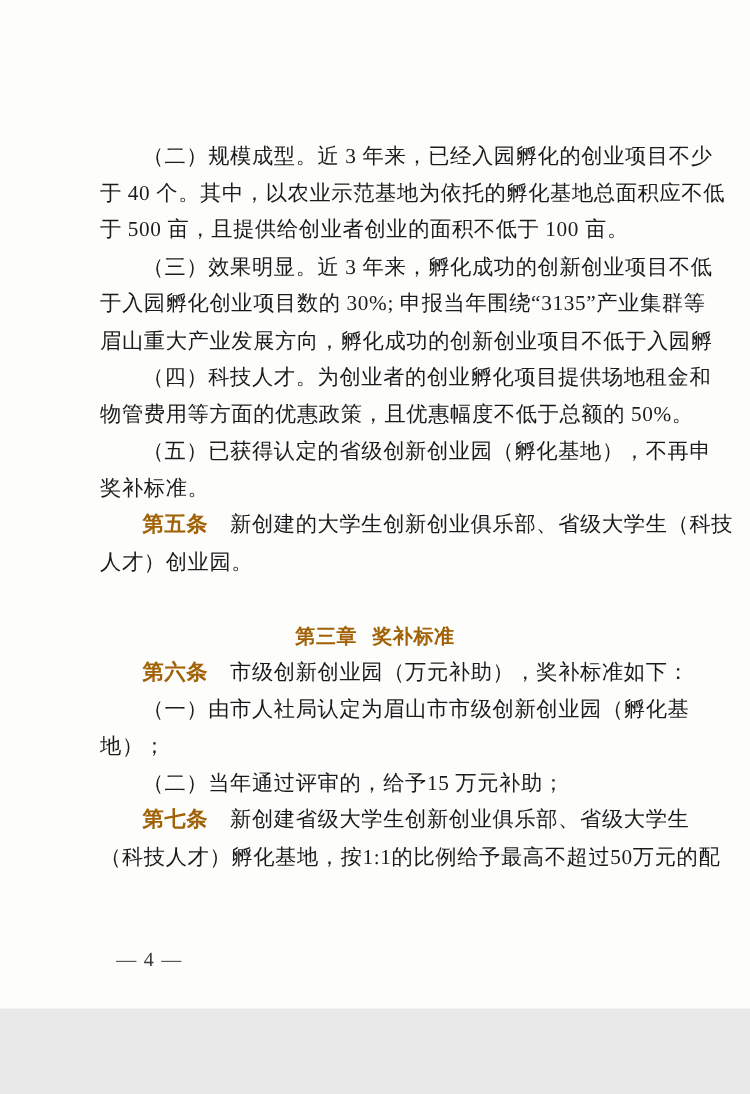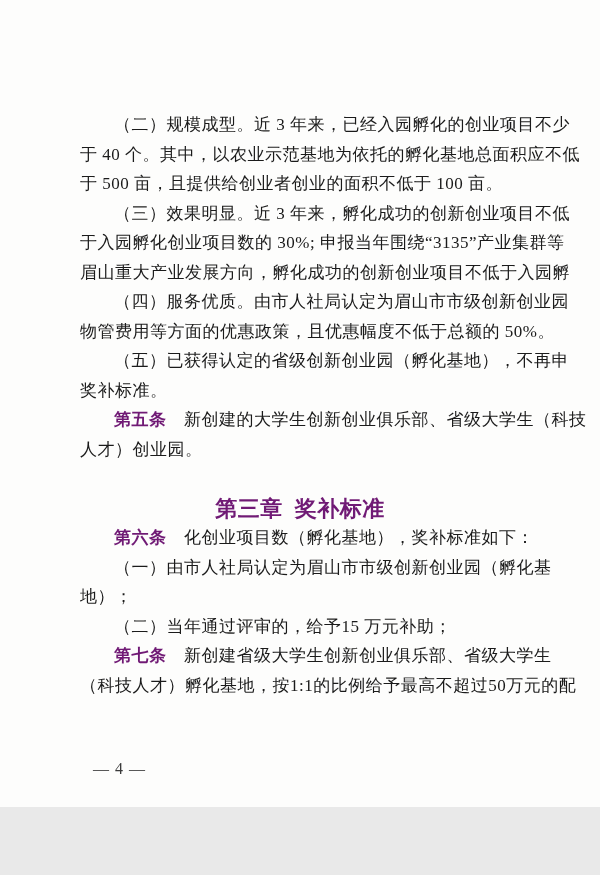--- a/index.html
+++ b/index.html
@@ -30,23 +30,23 @@
     white-space: nowrap;
     letter-spacing: 0.5px;
   }
   .line.indent { padding-left: 34px; }
   .line.center { text-align: center; padding-left: 0; }
   .line.spacer { height: 29.5px; }
   .seg { color: #1b1b1b; }
   .seg.b {
     font-family: "Liberation Sans", "DejaVu Sans", sans-serif;
     font-weight: 700;
-    color: #701a75;
+    color: #a16207;
   }
-  .line.center .seg.b { font-size: 22px; }
+  .line.center .seg.b { font-size: 16px; }
   .seg.gap { margin-left: 12px; }
   .footer {
     position: absolute;
     left: 93px;
     top: 757px;
     height: 24px;
     line-height: 24px;
     font-size: 16px;
     color: #3a3a3a;
     letter-spacing: 1px;
@@ -57,29 +57,29 @@
 <body>
 
 <div class="page">
   <div class="text-block" id="text-block">
       <div class="line indent"><span class="seg">（二）规模成型。近 3 年来，已经入园孵化的创业项目不少</span></div>
       <div class="line flush"><span class="seg">于 40 个。其中，以农业示范基地为依托的孵化基地总面积应不低</span></div>
       <div class="line flush"><span class="seg">于 500 亩，且提供给创业者创业的面积不低于 100 亩。</span></div>
       <div class="line indent"><span class="seg">（三）效果明显。近 3 年来，孵化成功的创新创业项目不低</span></div>
       <div class="line flush"><span class="seg">于入园孵化创业项目数的 30%; 申报当年围绕“3135”产业集群等</span></div>
       <div class="line flush"><span class="seg">眉山重大产业发展方向，孵化成功的创新创业项目不低于入园孵</span></div>
-      <div class="line indent"><span class="seg">（四）服务优质。由市人社局认定为眉山市市级创新创业园</span></div>
+      <div class="line indent"><span class="seg">（四）科技人才。为创业者的创业孵化项目提供场地租金和</span></div>
       <div class="line flush"><span class="seg">物管费用等方面的优惠政策，且优惠幅度不低于总额的 50%。</span></div>
       <div class="line indent"><span class="seg">（五）已获得认定的省级创新创业园（孵化基地），不再申</span></div>
       <div class="line flush"><span class="seg">奖补标准。</span></div>
       <div class="line indent"><span class="seg b">第五条</span><span class="seg">　新创建的大学生创新创业俱乐部、省级大学生（科技</span></div>
       <div class="line flush"><span class="seg">人才）创业园。</span></div>
       <div class="line spacer"></div>
       <div class="line center"><span class="seg b">第三章</span><span class="seg b gap">奖补标准</span></div>
-      <div class="line indent"><span class="seg b">第六条</span><span class="seg">　化创业项目数（孵化基地），奖补标准如下：</span></div>
+      <div class="line indent"><span class="seg b">第六条</span><span class="seg">　市级创新创业园（万元补助），奖补标准如下：</span></div>
       <div class="line indent"><span class="seg">（一）由市人社局认定为眉山市市级创新创业园（孵化基</span></div>
       <div class="line flush"><span class="seg">地）；</span></div>
       <div class="line indent"><span class="seg">（二）当年通过评审的，给予15 万元补助；</span></div>
       <div class="line indent"><span class="seg b">第七条</span><span class="seg">　新创建省级大学生创新创业俱乐部、省级大学生</span></div>
       <div class="line flush"><span class="seg">（科技人才）孵化基地，按1:1的比例给予最高不超过50万元的配</span></div>
     </div>
   <div class="footer">— 4 —</div>
 </div>
 
 </body></html>

